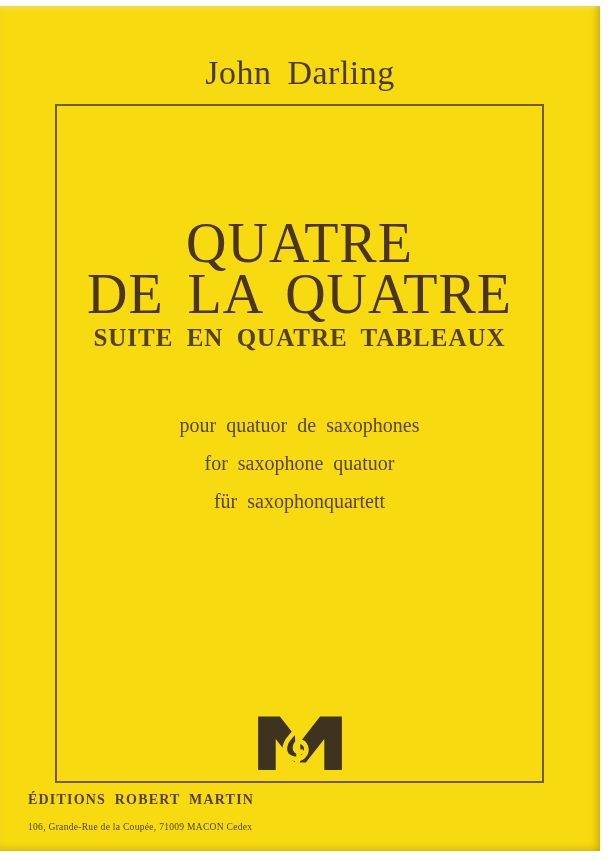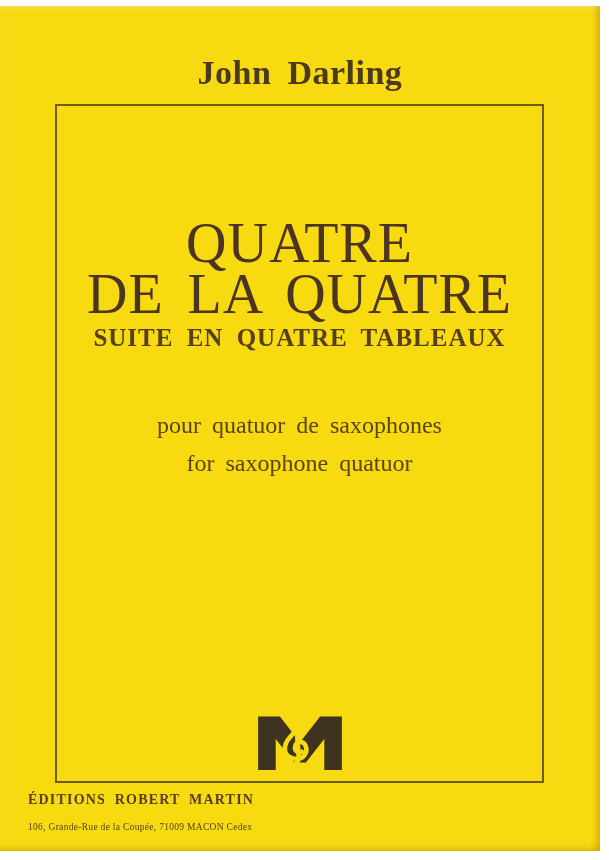--- a/index.html
+++ b/index.html
@@ -20,21 +20,20 @@
     color: #4C3A1C;
   }
   .author {
     position: absolute;
     top: 48px; left: 0; width: 100%;
     text-align: center;
     font-size: 34px;
     word-spacing: 7px;
     letter-spacing: .5px;
     color: #4C3A1C;
-    font-weight: bold;
   }
   .frame {
     position: absolute;
     left: 55px; top: 98px;
     width: 489px; height: 679px;
     border: 2px solid #6F5D0E;
     box-sizing: border-box;
     text-align: center;
   }
   .title {
@@ -48,21 +47,21 @@
   .work-subtitle {
     margin-top: 4px;
     font-size: 25px;
     font-weight: bold;
     letter-spacing: 1px;
     word-spacing: 6px;
     color: #55401a;
   }
   .instrumentation {
     margin-top: 54px;
-    font-size: 24px;
+    font-size: 20px;
     line-height: 38px;
     word-spacing: 5px;
     color: #5a4418;
   }
   .logo {
     position: absolute;
     bottom: 11px; left: 50%;
     transform: translateX(-50%);
     width: 84px; height: 67px;
   }
@@ -98,20 +97,21 @@
     <div class="title">
       <div>QUATRE</div>
       <div>DE LA QUATRE</div>
     </div>
 
     <div class="work-subtitle">SUITE EN QUATRE TABLEAUX</div>
 
     <div class="instrumentation">
       <div>pour quatuor de saxophones</div>
       <div>for saxophone quatuor</div>
+      <div>für saxophonquartett</div>
     </div>
 
     <div class="logo">
       <svg viewBox="0 0 100 80">
 
         <polygon fill="#3E331F" points="0,16 26,16 50,47 74,16 100,16 100,80 79,80 79,43 57,71 43,71 21,43 21,80 0,80"></polygon>
 
         <g fill="none" stroke="#F7DB10" stroke-width="5.5" stroke-linecap="round">
           <path d="M49 4 C57 9 58 18 51 26 L38 41 C29 51 30 63 41 66 C52 69 60 61 57 52 C54 44 44 45 44 53 C44 58 49 60 52 58"></path>
           <path d="M49 4 C46 21 46 39 48 57 C49 67 48 73 41 75"></path>

